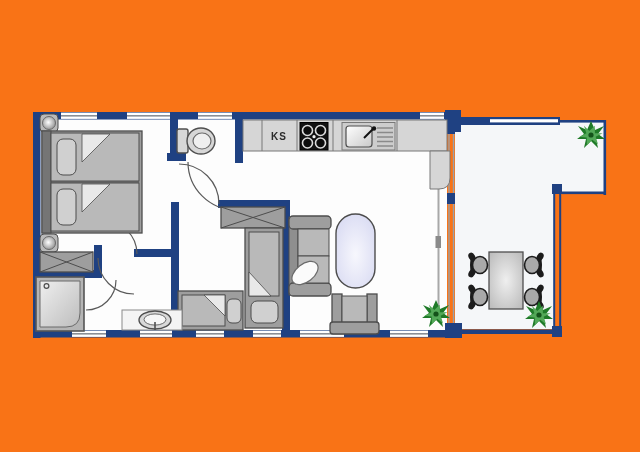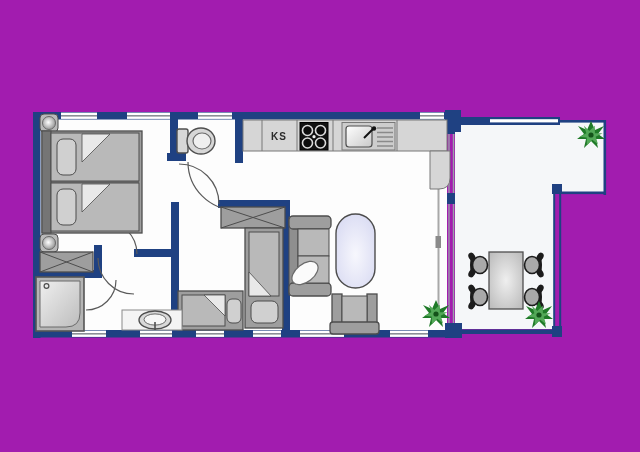--- a/index.html
+++ b/index.html
@@ -1,16 +1,16 @@
 <!DOCTYPE html>
 <html style="--wall: #1f4182; --winline: #8a8f96; --floor: #fdfdfd; --terracefloor: #f5f7f9; --counter: #d6d6d6; --counterBorder: #787878; --furn: #9e9e9e; --furnLight: #b9b9b9; --pillow: #d0d0d0; --frameDark: #4d4d4d; --glass: #9aa0a8; --stove: #121212; --tableOvalEdge: #dcdef4; --tableOvalCenter: #f7f7fd; --plantDark: #1f7a28; --plantLight: #53a858;"><head>
 <meta charset="utf-8">
 <style>
   html,body{margin:0;padding:0;background:#ffffff;}
-  #stage{position:relative;width:640px;height:452px;background:#a21caf;overflow:hidden;
+  #stage{position:relative;width:640px;height:452px;background:#f97316;overflow:hidden;
          font-family:"Liberation Sans", sans-serif;}
   svg{position:absolute;left:0;top:0;}
   .wall{fill:var(--wall);}
   .winline{fill:var(--winline);}
   .floor{fill:var(--floor);}
   .terracefloor{fill:var(--terracefloor);}
   .counter{fill:var(--counter);stroke:var(--counterBorder);stroke-width:1;}
   .cellline{stroke:var(--counterBorder);stroke-width:1;}
   .furn{fill:var(--furn);stroke:var(--frameDark);stroke-width:1.3;}
   .furnlight{fill:var(--furnLight);stroke:var(--frameDark);stroke-width:1;}

